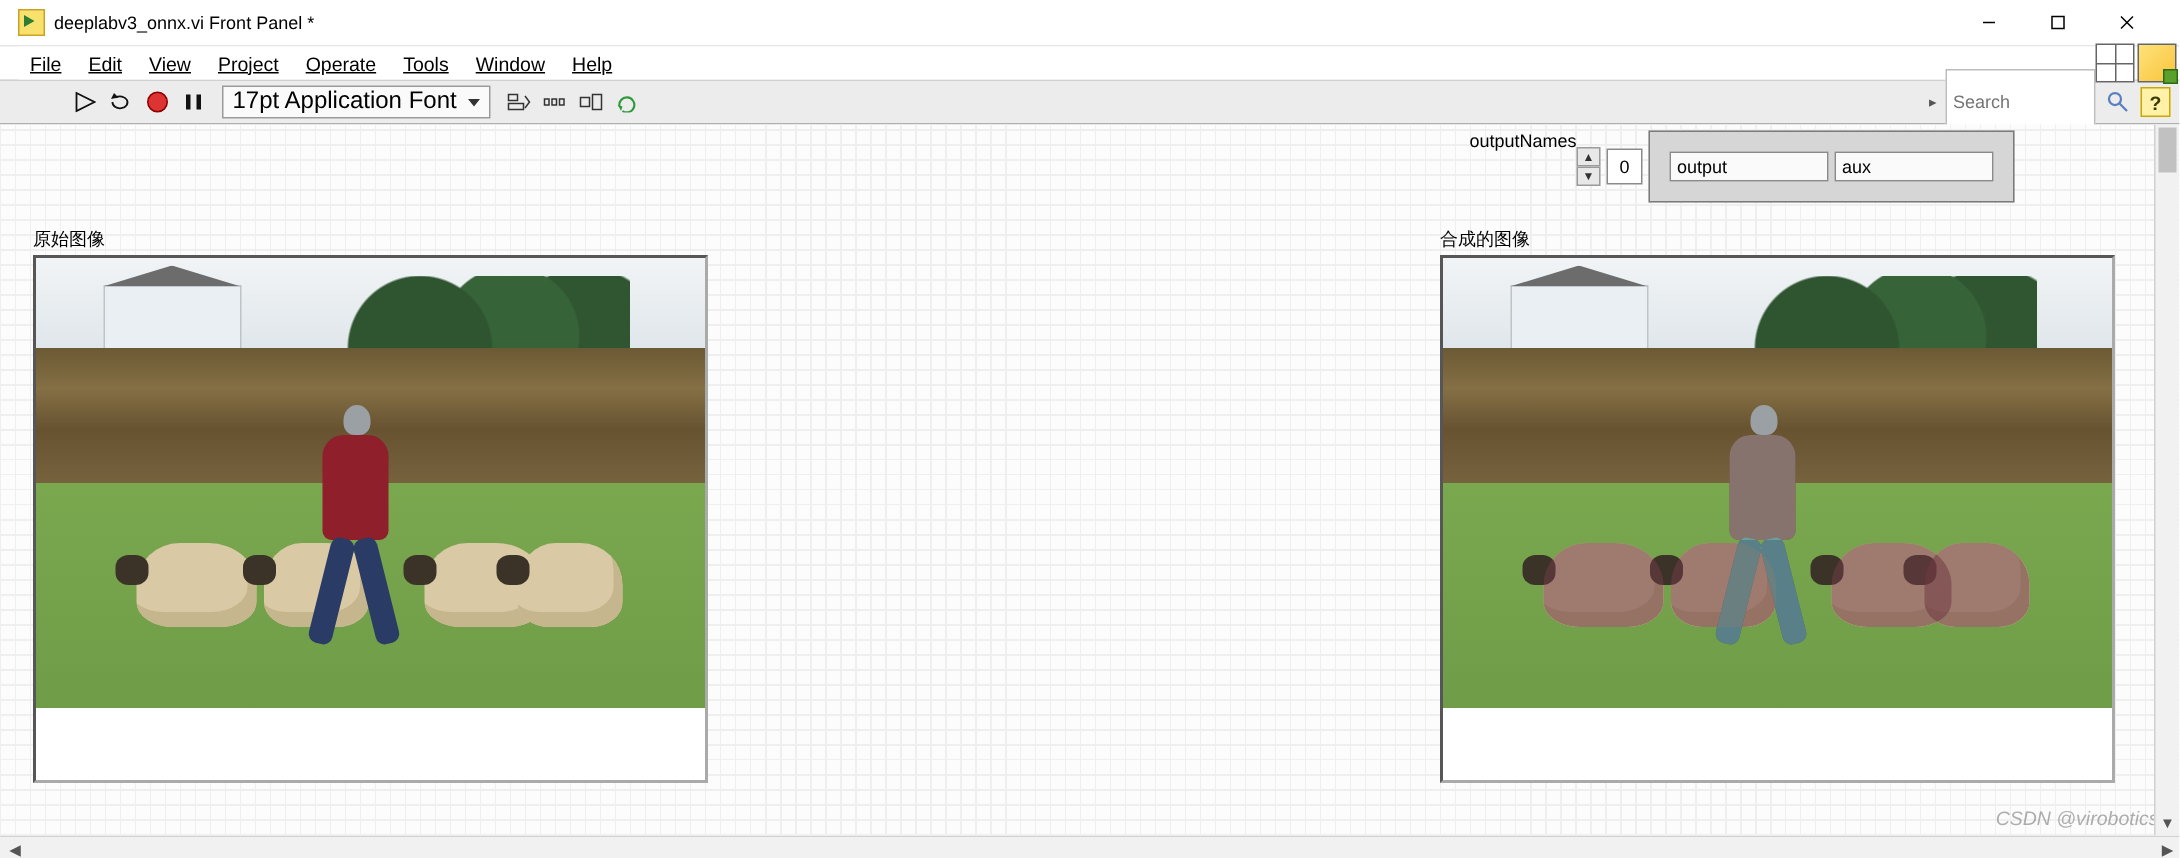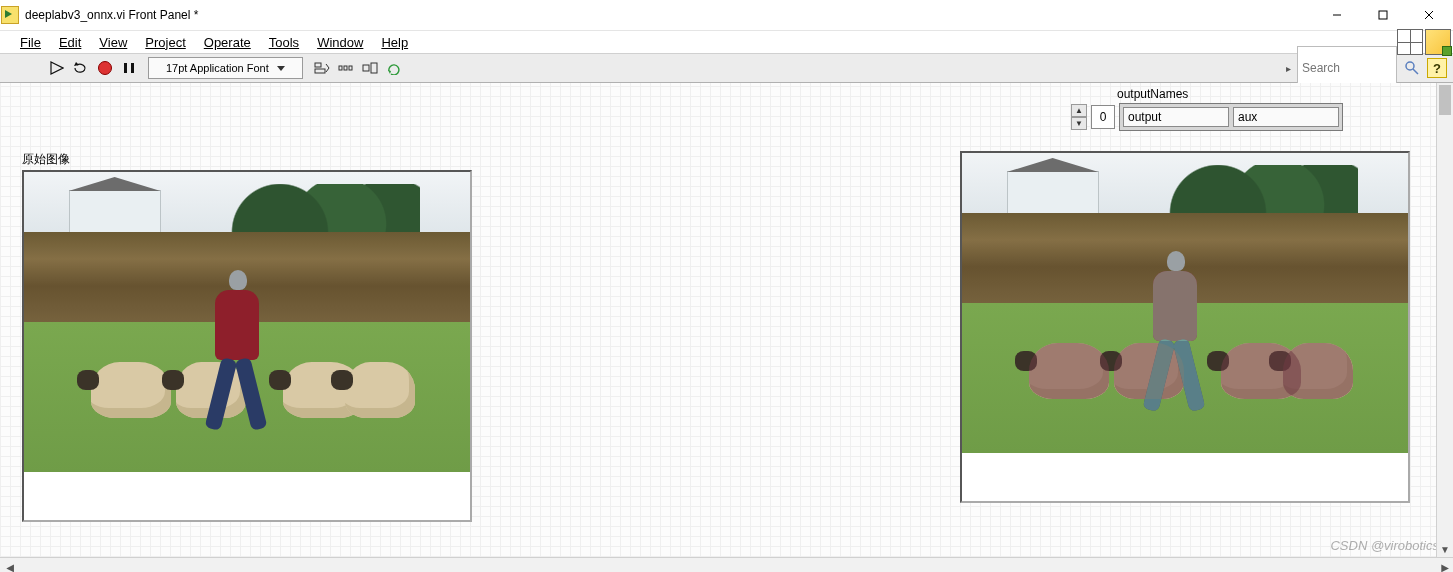--- a/index.html
+++ b/index.html
@@ -12,21 +12,21 @@
     background: #ffffff;
     overflow: hidden;
     color: #000;
   }
   .titlebar {
     display: flex;
     align-items: center;
     height: 30px;
     background: #ffffff;
     border-bottom: 1px solid #e5e5e5;
-    padding: 0 1px;
+    padding: 0 12px;
   }
   .titlebar .appicon {
     width: 16px; height: 16px;
     background: #f8e16c;
     border: 1px solid #c9a227;
     position: relative;
     margin-right: 6px;
   }
   .titlebar .appicon::after {
     content: "";
@@ -86,24 +86,24 @@
   }
   .tb-btn svg { display: block; }
   .run-btn { color: #222; }
   .rec-btn .dot {
     width: 12px; height: 12px; border-radius: 50%;
     background: #d33; border: 1px solid #800;
   }
   .font-box {
     display: flex; align-items: center;
     height: 20px;
-    padding: 0 17px;
+    padding: 0 6px;
     background: #fafafa;
     border: 1px solid #9a9a9a;
-    font-size: 11px;
+    font-size: 16px;
     gap: 8px;
   }
   .font-box .caretdown {
     width: 0; height: 0;
     border-left: 4px solid transparent;
     border-right: 4px solid transparent;
     border-top: 5px solid #333;
   }
   .toolbar .spacer { flex: 1; }
   .search-wrap {
@@ -185,40 +185,40 @@
     display: flex; align-items: center; justify-content: center;
     font-size: 10px; color: #555;
   }
   .hscrollbar .track { flex: 1; height: 14px; position: relative; }
   
   .outnames {
     position: absolute;
     top: 4px;
     right: 110px;
     display: flex;
-    flex-direction: column;
+    flex-direction: row;
   }
   .outnames .caption { font-size: 12px; margin-left: 46px; margin-bottom: 2px; }
   .outnames .row { display: flex; align-items: center; gap: 4px; }
   .spin-wrap { display: flex; flex-direction: column; }
   .spin-btn {
     width: 14px; height: 11px;
     background: #e8e8e8; border: 1px solid #9a9a9a;
     display: flex; align-items: center; justify-content: center;
     font-size: 8px; color: #333;
   }
   .idx-box {
     width: 22px; height: 22px;
     background: #fff; border: 1px solid #8a8a8a;
     display: flex; align-items: center; justify-content: center;
     font-size: 12px;
   }
   .arr-frame {
     display: flex;
-    padding: 3px;
+    padding: 13px;
     background: #d6d6d6;
     border: 1px solid #7a7a7a;
   }
   .arr-cell {
     width: 96px; height: 18px;
     background: #fafafa;
     border: 1px solid #8a8a8a;
     padding: 0 4px;
     font-size: 12px;
     display: flex; align-items: center;
@@ -446,20 +446,21 @@
             <div class="torso"></div>
             <div class="lleg"></div>
             <div class="rleg"></div>
           </div>
       </div>
     </div>
   </div>
 
 
   <div class="img-ind i3">
+    <div class="caption">合成的图像</div>
     <div class="frame">
       <div class="scene" style="height:300px;">
         <div class="sky"></div>
           <div class="barn"></div>
           <div class="trees"></div>
         <div class="bush"></div>
           <div class="grass"></div>
         <div class="sheep s1"></div>
           <div class="sheep s2"></div>
         <div class="sheep s3"></div>

